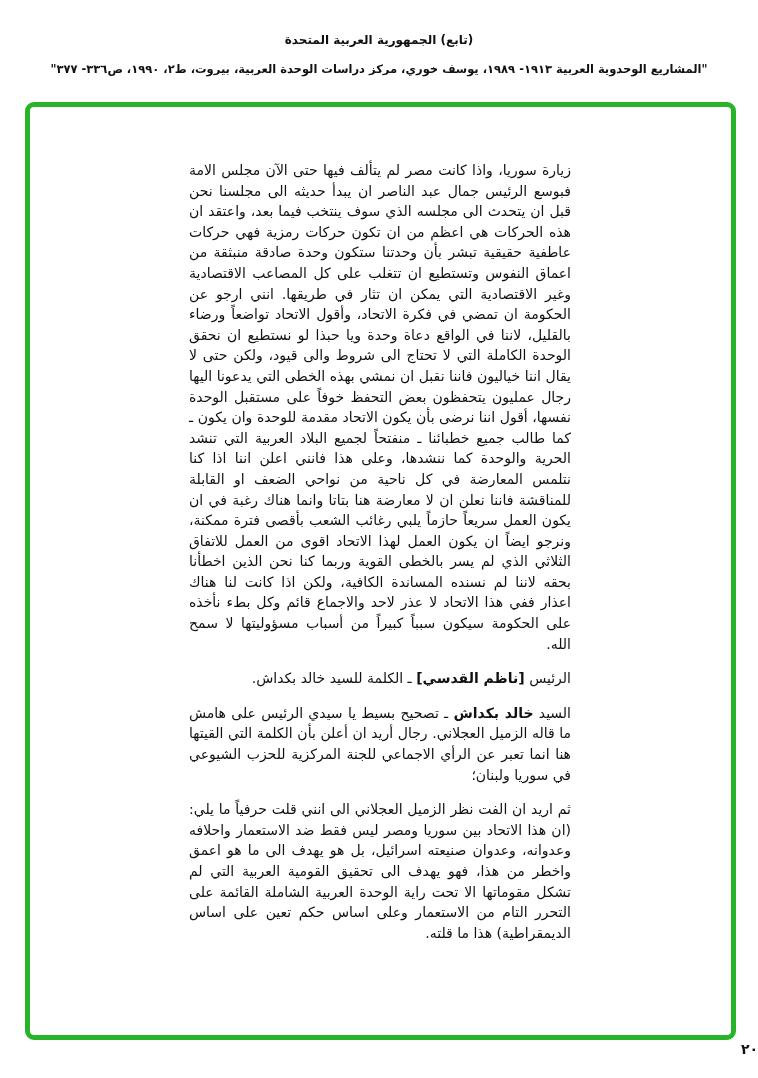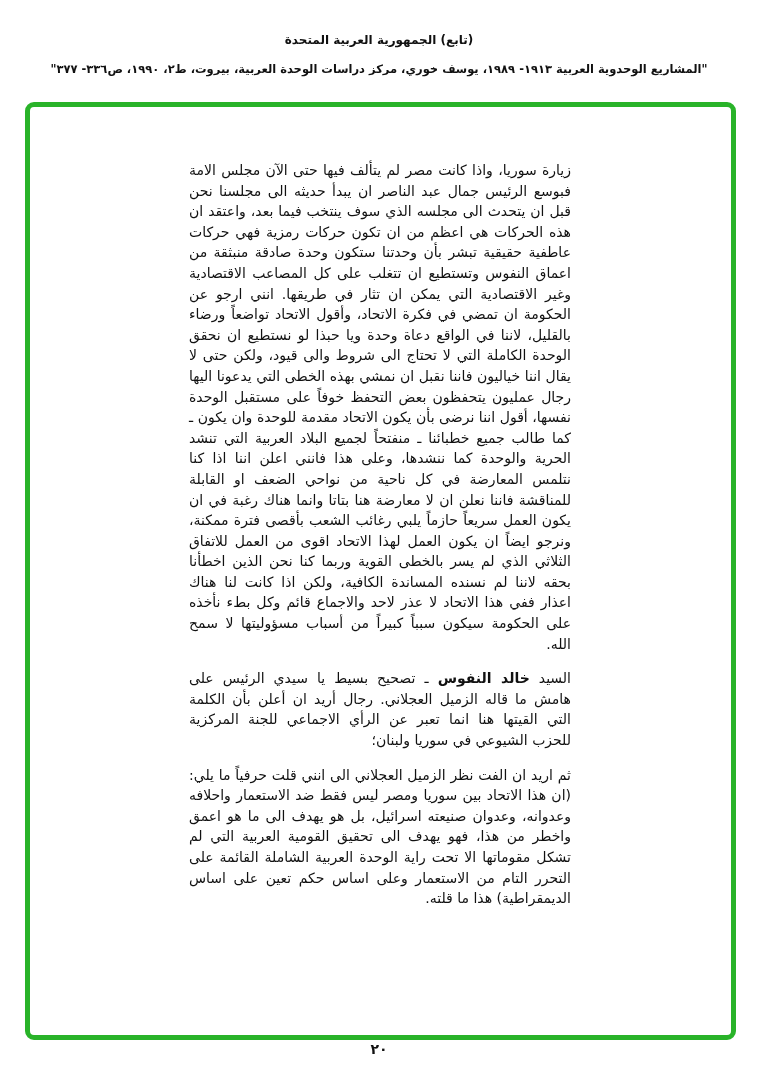--- a/index.html
+++ b/index.html
@@ -22,36 +22,37 @@
   }
   .body{
     position:absolute;left:175px;top:146px;width:410px;
     direction:rtl;text-align:justify;
     font-size:14px;line-height:20.6px;font-weight:500;
   }
   .body p{margin:14px;padding:0;}
   .body p.gap{margin-top:11px;}
   .body span.b{font-weight:bold;}
   .pagenum{
-    position:absolute;top:1041px;right:0;left:0;text-align:center;
+    position:absolute;top:1041px;right:0;left:0;text-align:right;
     font-size:14px;font-weight:bold;direction:rtl;
   }
 </style>
 </head>
 <body>
 
 <div class="page">
 
   <div class="hdr">(تابع) الجمهورية العربية المتحدة</div>
 
   <div class="cite">"المشاريع الوحدوية العربية ١٩١٣- ١٩٨٩، يوسف خوري، مركز دراسات الوحدة العربية، بيروت، ط٢، ١٩٩٠، ص٣٣٦- ٣٧٧"</div>
 
   <div class="greenbox" style="border-color: rgb(41, 179, 41);"></div>
 
   <div class="body">
       <p class=""><span>زيارة سوريا، واذا كانت مصر لم يتألف فيها حتى الآن مجلس الامة فبوسع الرئيس جمال عبد الناصر ان يبدأ حديثه الى مجلسنا نحن قبل ان يتحدث الى مجلسه الذي سوف ينتخب فيما بعد، واعتقد ان هذه الحركات هي اعظم من ان تكون حركات رمزية فهي حركات عاطفية حقيقية تبشر بأن وحدتنا ستكون وحدة صادقة منبثقة من اعماق النفوس وتستطيع ان تتغلب على كل المصاعب الاقتصادية وغير الاقتصادية التي يمكن ان تثار في طريقها. انني ارجو عن الحكومة ان تمضي في فكرة الاتحاد، وأقول الاتحاد تواضعاً ورضاء بالقليل، لاننا في الواقع دعاة وحدة ويا حبذا لو نستطيع ان نحقق الوحدة الكاملة التي لا تحتاج الى شروط والى قيود، ولكن حتى لا يقال اننا خياليون فاننا نقبل ان نمشي بهذه الخطى التي يدعونا اليها رجال عمليون يتحفظون بعض التحفظ خوفاً على مستقبل الوحدة نفسها، أقول اننا نرضى بأن يكون الاتحاد مقدمة للوحدة وان يكون ـ كما طالب جميع خطبائنا ـ منفتحاً لجميع البلاد العربية التي تنشد الحرية والوحدة كما ننشدها، وعلى هذا فانني اعلن اننا اذا كنا نتلمس المعارضة في كل ناحية من نواحي الضعف او القابلة للمناقشة فاننا نعلن ان لا معارضة هنا بتاتا وانما هناك رغبة في ان يكون العمل سريعاً حازماً يلبي رغائب الشعب بأقصى فترة ممكنة، ونرجو ايضاً ان يكون العمل لهذا الاتحاد اقوى من العمل للاتفاق الثلاثي الذي لم يسر بالخطى القوية وربما كنا نحن الذين اخطأنا بحقه لاننا لم نسنده المساندة الكافية، ولكن اذا كانت لنا هناك اعذار ففي هذا الاتحاد لا عذر لاحد والاجماع قائم وكل بطء نأخذه على الحكومة سيكون سبباً كبيراً من أسباب مسؤوليتها لا سمح الله.</span></p>
-      <p class=""><span>السيد </span><span class="b">خالد النفوس</span><span> ـ تصحيح بسيط يا سيدي الرئيس على هامش ما قاله الزميل العجلاني. رجال أريد ان أعلن بأن الكلمة التي القيتها هنا انما تعبر عن الرأي الاجماعي للجنة المركزية للحزب الشيوعي في سوريا ولبنان؛</span></p>
+      <p class="gap"><span>الرئيس </span><span class="b">[ناظم القدسي]</span><span> ـ الكلمة للسيد خالد بكداش.</span></p>
+      <p class=""><span>السيد </span><span class="b">خالد بكداش</span><span> ـ تصحيح بسيط يا سيدي الرئيس على هامش ما قاله الزميل العجلاني. رجال أريد ان أعلن بأن الكلمة التي القيتها هنا انما تعبر عن الرأي الاجماعي للجنة المركزية للحزب الشيوعي في سوريا ولبنان؛</span></p>
       <p class=""><span>ثم اريد ان الفت نظر الزميل العجلاني الى انني قلت حرفياً ما يلي: (ان هذا الاتحاد بين سوريا ومصر ليس فقط ضد الاستعمار واحلافه وعدوانه، وعدوان صنيعته اسرائيل، بل هو يهدف الى ما هو اعمق واخطر من هذا، فهو يهدف الى تحقيق القومية العربية التي لم تشكل مقوماتها الا تحت راية الوحدة العربية الشاملة القائمة على التحرر التام من الاستعمار وعلى اساس حكم تعين على اساس الديمقراطية) هذا ما قلته.</span></p>
     </div>
 
   <div class="pagenum">٢٠</div>
 
 </div>
 
 </body></html>

